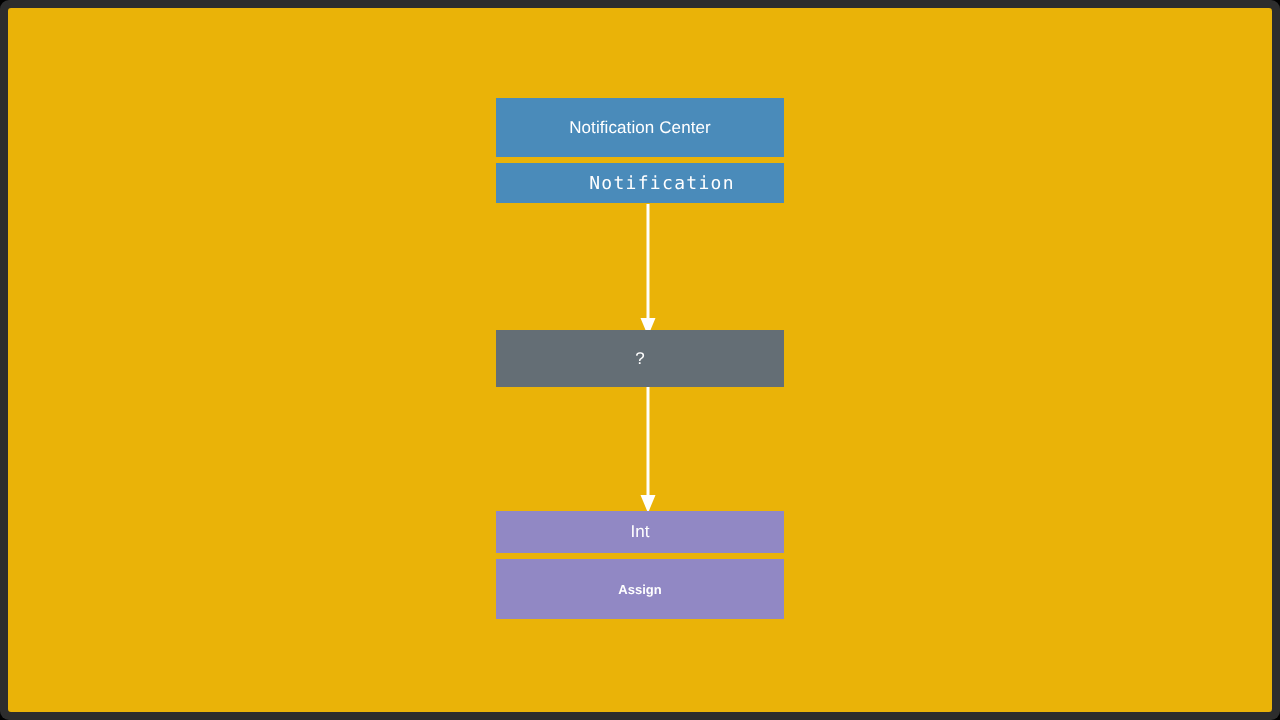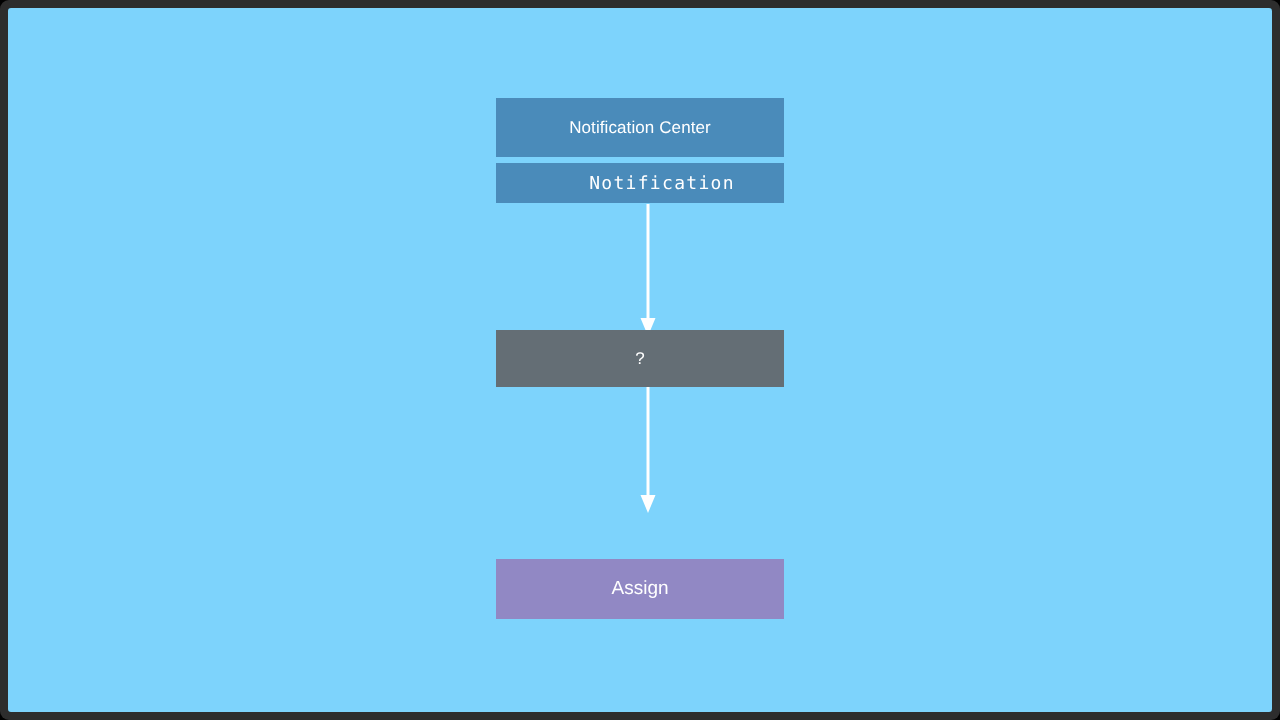--- a/index.html
+++ b/index.html
@@ -25,21 +25,21 @@
     background: #2d2d2d;
     border-radius: 9px;
     box-sizing: border-box;
   }
   .canvas {
     position: absolute;
     left: 8px;
     top: 8px;
     width: 1264px;
     height: 704px;
-    background: #7dd3fc;
+    background: #eab308;
     border-radius: 3px;
     overflow: hidden;
   }
 
   
   .node {
     position: absolute;
     box-sizing: border-box;
   }
   .node-section {
@@ -104,21 +104,22 @@
   #node-assign .sec-type {
     top: 0;
     height: 42px;
     background: #9188c4;
     font-size: 17px;
   }
   #node-assign .sec-title {
     top: 48px;
     height: 60px;
     background: #9188c4;
-    font-size: 19px;
+    font-size: 13px;
+    font-weight: bold;
   }
 
   
   .edge {
     position: absolute;
     pointer-events: none;
   }
   .edge svg {
     display: block;
     overflow: visible;
@@ -168,17 +169,18 @@
     </div>
 
     <div class="edge" id="edge-unknown-assign">
       <svg width="32" height="128" viewBox="0 0 32 128">
         <line class="edge-line" x1="16" y1="0" x2="16" y2="112"></line>
         <polygon class="edge-head" points="16,126 8.5,108 23.5,108"></polygon>
       </svg>
     </div>
 
     <div class="node" id="node-assign">
+      <div class="node-section sec-type">Int</div>
       <div class="node-section sec-title">Assign</div>
     </div>
 
   </div>
 </div>
 
 </body></html>

